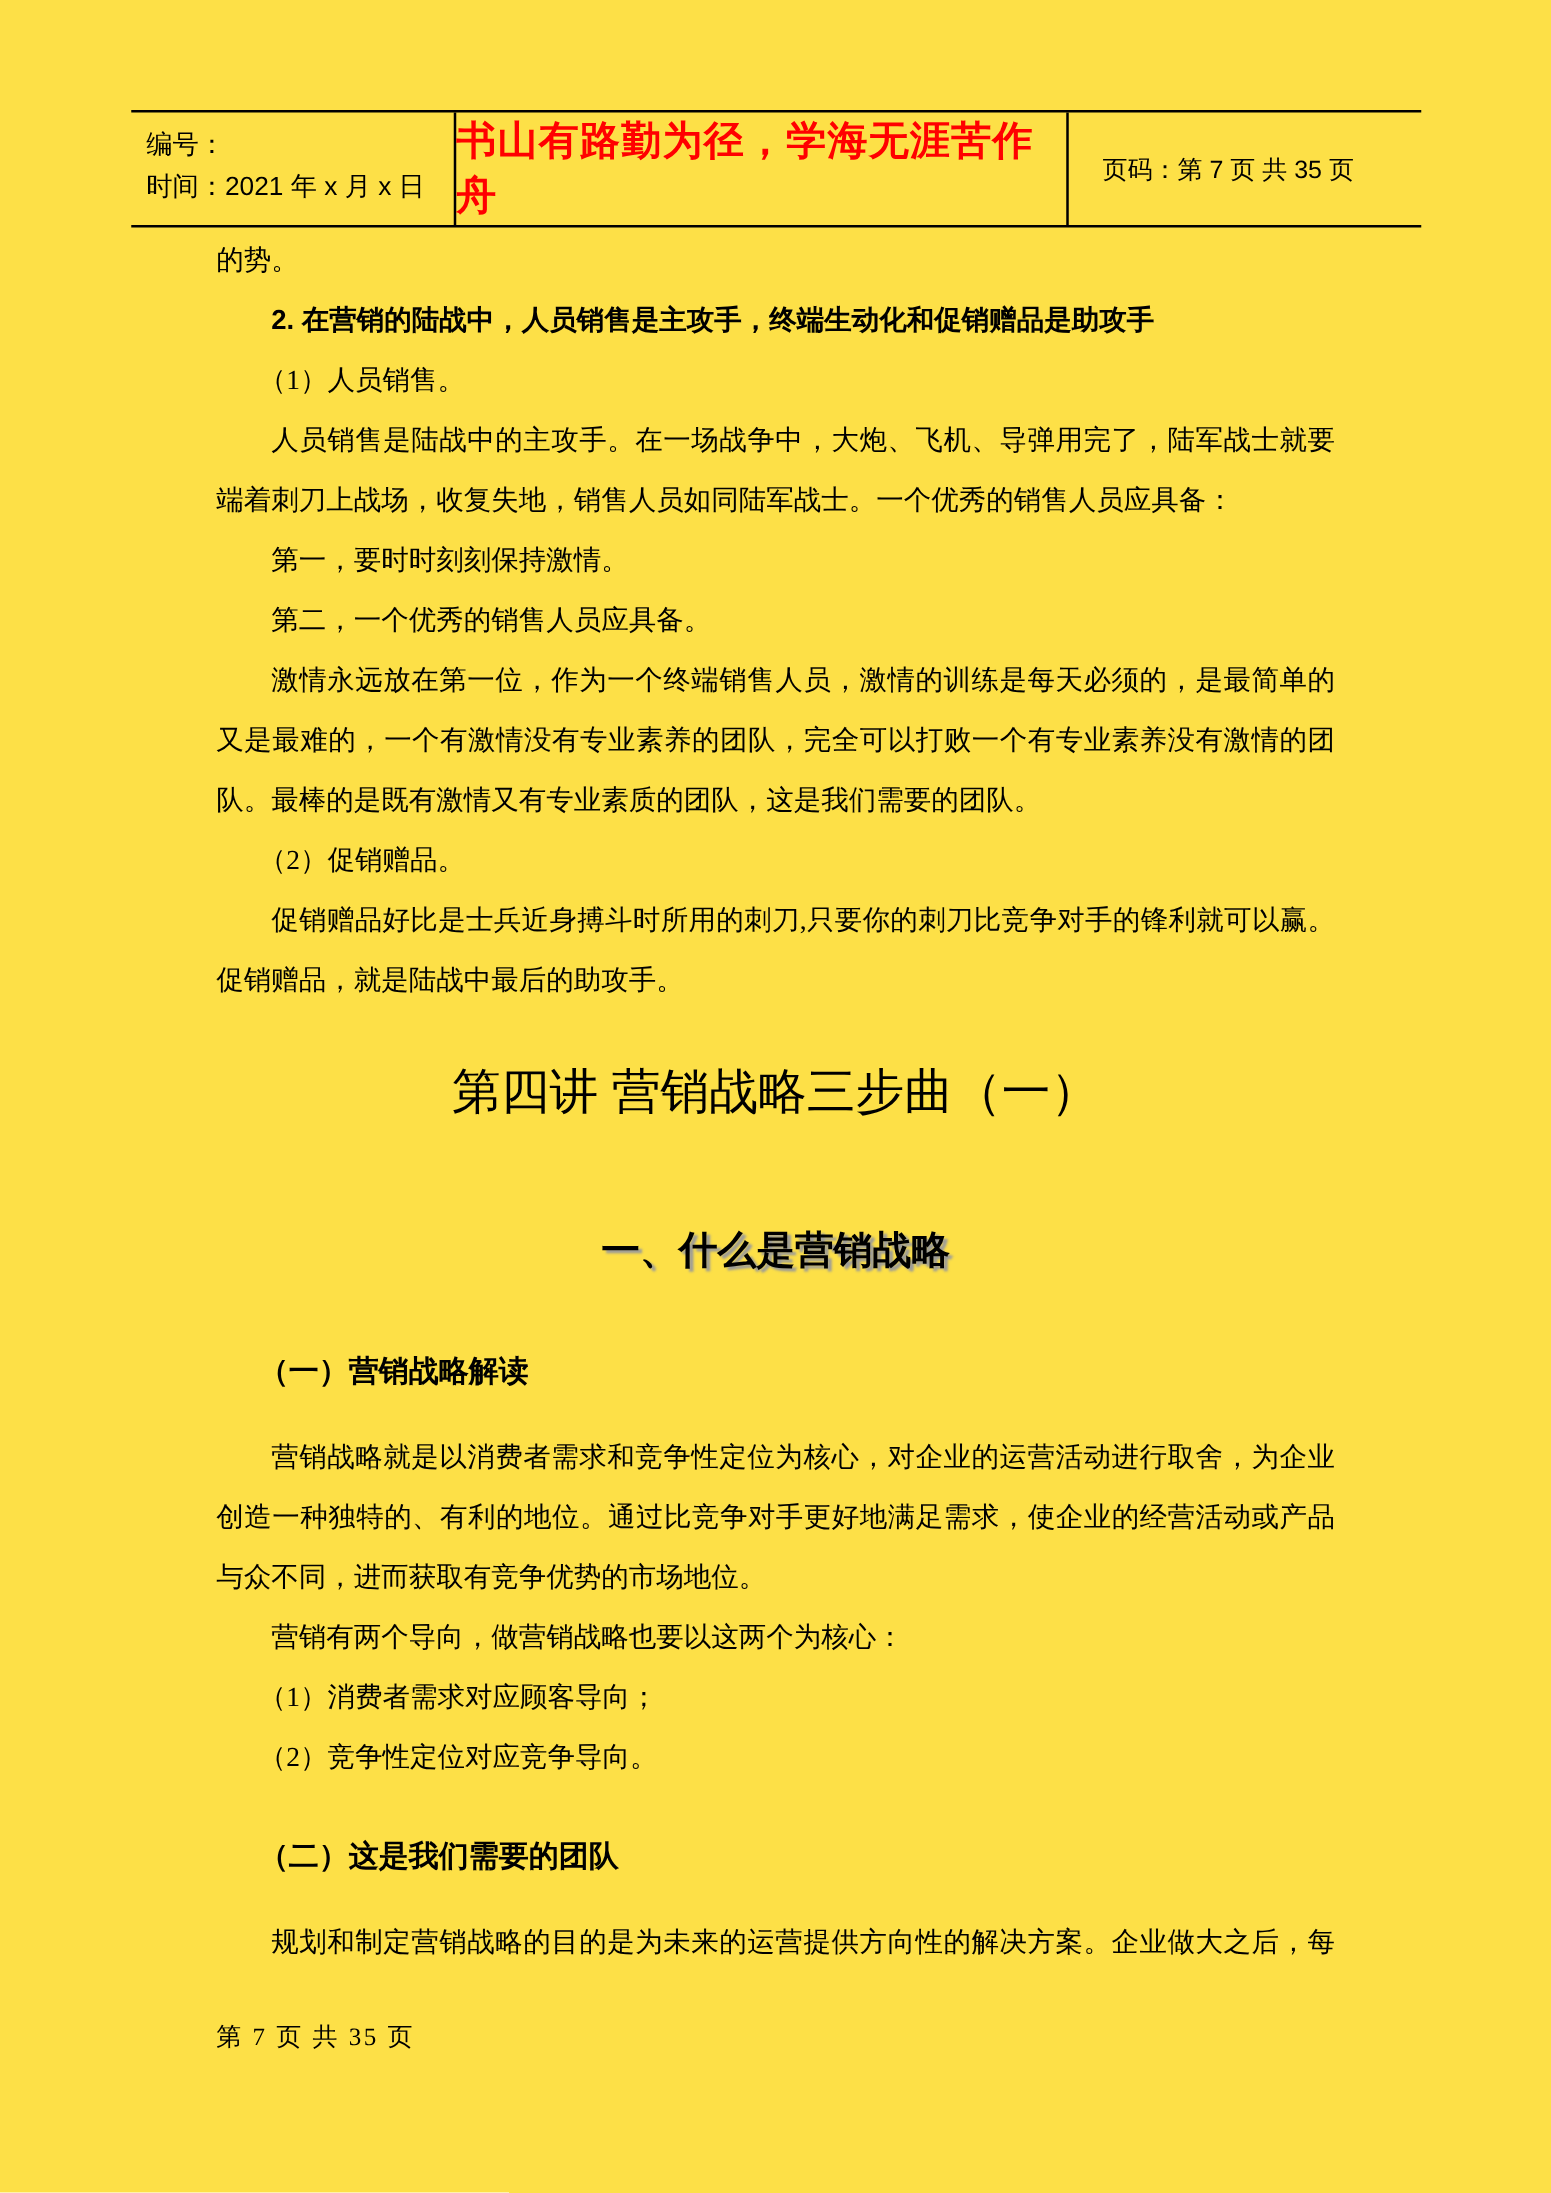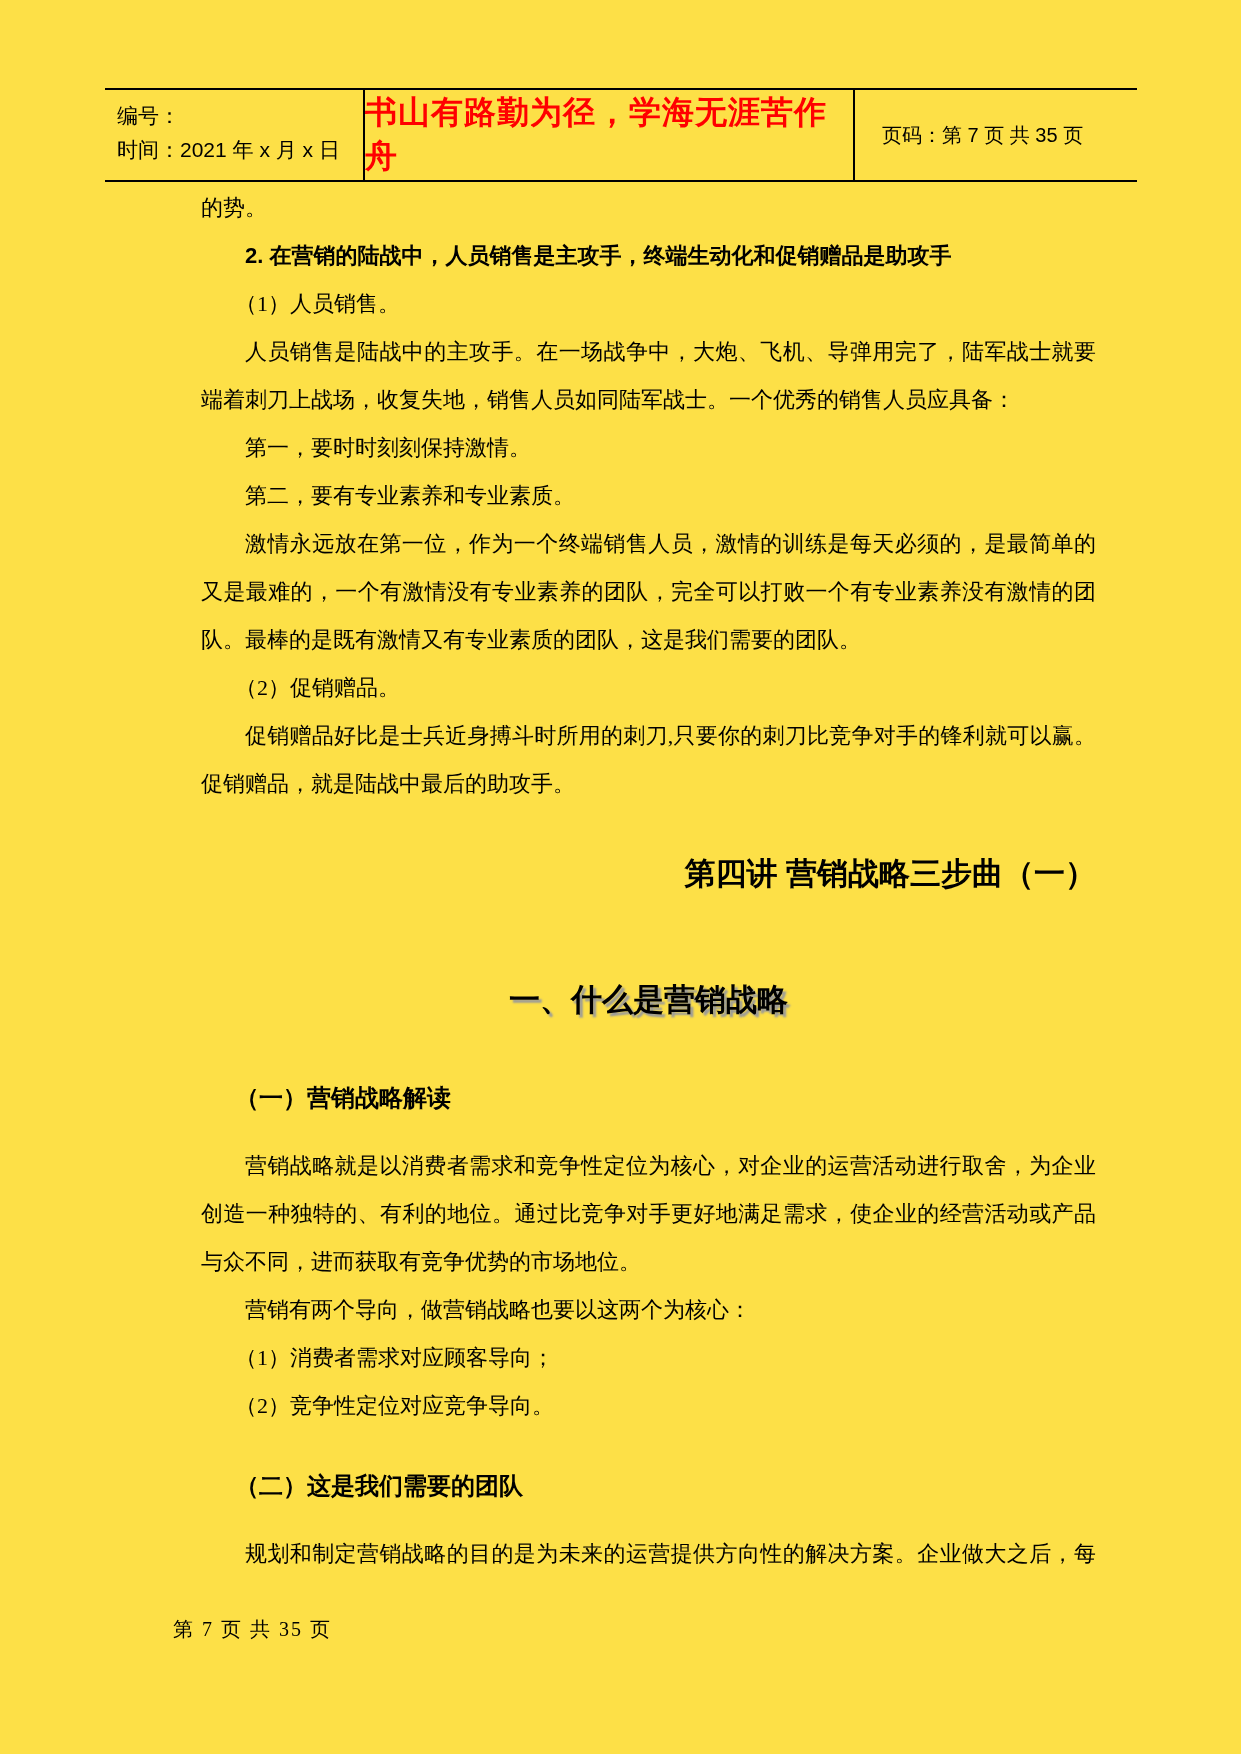--- a/index.html
+++ b/index.html
@@ -54,42 +54,41 @@
     font-size: 20px;
     font-family: "Liberation Sans", "DejaVu Sans", sans-serif;
   }
 
   
   .doc-body {
     position: absolute;
     left: 173px;
     top: 184px;
     width: 895px;
-    margin-left: 28px;
   }
   .line {
     height: 48px;
     line-height: 48px;
     font-size: 22px;
   }
   .indent { padding-left: 44px; }
   .indent-small { padding-left: 34px; }
   .fill { text-align: justify; text-align-last: justify; }
   .bold {
     font-family: "Liberation Sans", "DejaVu Sans", sans-serif;
     font-weight: bold;
   }
   .chapter-title {
     height: 56px;
     line-height: 56px;
     margin-top: 38px;
-    text-align: right;
+    text-align: center;
     font-family: "Liberation Sans", "DejaVu Sans", sans-serif;
-    font-weight: bold;
-    font-size: 31px;
+    font-weight: normal;
+    font-size: 39px;
   }
   .shadow-title {
     height: 56px;
     line-height: 56px;
     margin-top: 70px;
     text-align: center;
     font-weight: bold;
     font-size: 31px;
     text-shadow: 3px 3px 2px #9a9a9a;
   }
@@ -134,21 +133,21 @@
     </div>
   </div>
 
   <div class="doc-body">
       <div class="line">的势。</div>
       <div class="line bold indent">2. 在营销的陆战中，人员销售是主攻手，终端生动化和促销赠品是助攻手</div>
       <div class="line indent-small">（1）人员销售。</div>
       <div class="line indent fill">人员销售是陆战中的主攻手。在一场战争中，大炮、飞机、导弹用完了，陆军战士就要</div>
       <div class="line">端着刺刀上战场，收复失地，销售人员如同陆军战士。一个优秀的销售人员应具备：</div>
       <div class="line indent">第一，要时时刻刻保持激情。</div>
-      <div class="line indent">第二，要有专业素养和专业素质。</div>
+      <div class="line indent">第二，一个优秀的销售人员应具备。</div>
       <div class="line indent fill">激情永远放在第一位，作为一个终端销售人员，激情的训练是每天必须的，是最简单的</div>
       <div class="line fill">又是最难的，一个有激情没有专业素养的团队，完全可以打败一个有专业素养没有激情的团</div>
       <div class="line">队。最棒的是既有激情又有专业素质的团队，这是我们需要的团队。</div>
       <div class="line indent-small">（2）促销赠品。</div>
       <div class="line indent fill">促销赠品好比是士兵近身搏斗时所用的刺刀,只要你的刺刀比竞争对手的锋利就可以赢。</div>
       <div class="line">促销赠品，就是陆战中最后的助攻手。</div>
       <div class="chapter-title">第四讲 营销战略三步曲（一）</div>
       <div class="shadow-title">一、什么是营销战略</div>
       <div class="subhead">（一）营销战略解读</div>
       <div class="line indent fill">营销战略就是以消费者需求和竞争性定位为核心，对企业的运营活动进行取舍，为企业</div>

